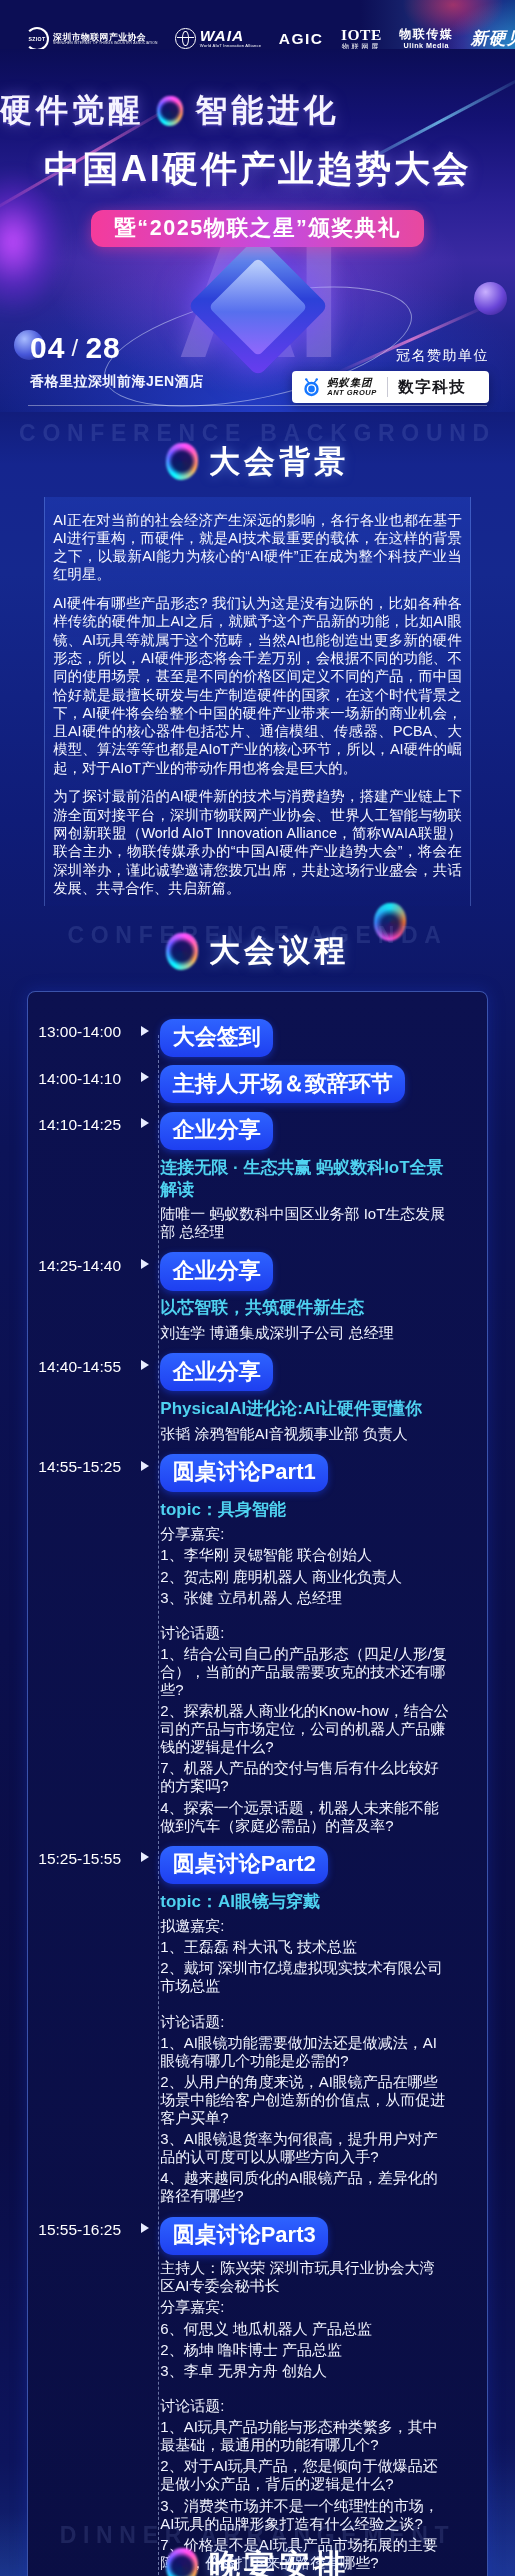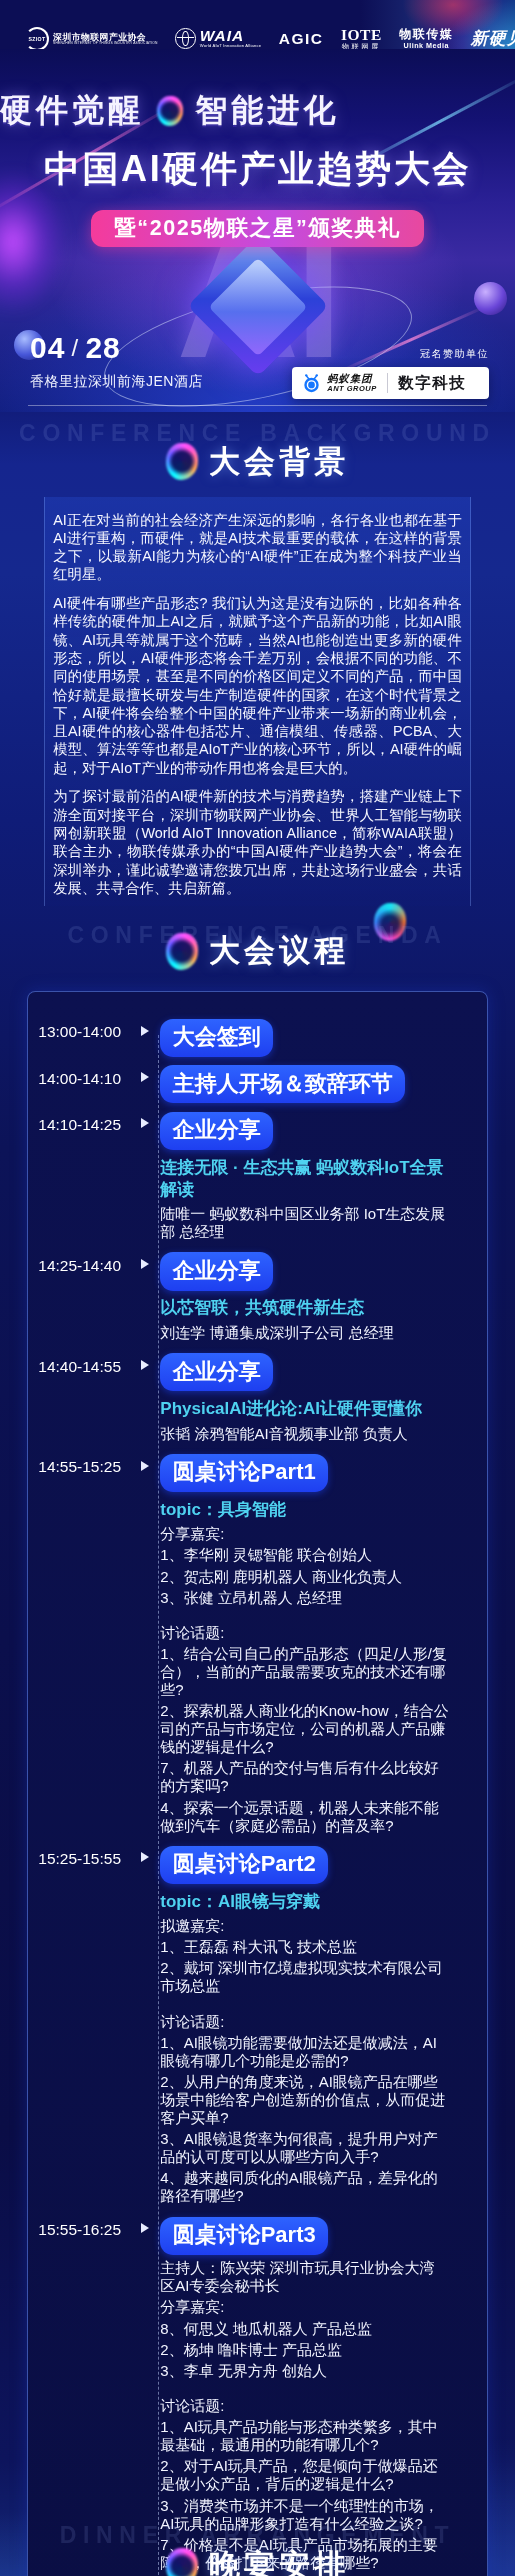--- a/index.html
+++ b/index.html
@@ -87,23 +87,23 @@
   .bubble-sm { width:26px; height:30px; }
   .title2 { text-align:center; font-size:36px; font-weight:900; letter-spacing:2.6px; margin-top:12.4px; color:#ffffff;
     text-shadow:0 1.5px 0 rgba(90,70,200,.35), 0 0 15.5px rgba(160,140,255,.6); }
   .banner { margin:15.5px auto 0; width:fit-content; padding:3.6px 23px 4.6px; border-radius:12px;
     font-size:21.6px; font-weight:bold; letter-spacing:1.5px; color:#fff;
     background:linear-gradient(90deg,#f43b9b 0%, #c44bdf 55%, #e8489f 100%);
     box-shadow:0 3.1px 13.4px rgba(255,60,160,.45); }
   .date-block { position:absolute; left:30px; top:282px; z-index:3; }
   .date { font-size:30px; font-weight:bold; letter-spacing:1px; display:flex; align-items:center; }
   .date .slash { font-size:24px; font-weight:400; margin:0 6.2px; opacity:.95; }
-  .venue { margin-top:8.2px; font-size:14px; letter-spacing:0.5px; color:#f2f4ff; }
+  .venue { margin-top:8.2px; font-size:14px; letter-spacing:0.5px; color:#f2f4ff;font-weight:bold; }
   .sponsor-block { position:absolute; right:26px; top:298px; z-index:3; }
-  .sponsor-label { text-align:right; font-size:10px; letter-spacing:1.5px; margin-bottom:6.2px; color:#fff; }
+  .sponsor-label { text-align:right; font-size:14px; letter-spacing:1.5px; margin-bottom:6.2px; color:#fff; }
   .sponsor-box { width:197px; height:32px; background:#fff; border-radius:4.1px; display:flex; align-items:center;
     padding:0 8.2px; gap:4.1px; box-shadow:0 3.1px 10.3px rgba(0,0,20,.35); }
   .ant-names { display:flex; flex-direction:column; line-height:1.1;font-style:italic; }
   .ant-names b { font-size:10.3px; color:#141414; letter-spacing:1px; }
   .ant-names small { font-size:7.5px; font-weight:bold; color:#111; letter-spacing:0.5px; }
   .vdiv { width:0.8px; height:19.6px; background:#c9c9d4; margin:0 6.2px; }
   .sponsor-div { font-size:15.5px; font-weight:600; color:#17171c; letter-spacing:1.5px; }
   .hero-hr { position:absolute; left:28px; right:28px; bottom:6.2px; height:0.5px; background:rgba(255,255,255,.38); z-index:3; }
 
   
@@ -387,21 +387,21 @@
         <div class="agenda-row">
           <div class="a-time">15:55-16:25</div>
           <div class="a-arrow">
             <span class="tri"></span>
           </div>
           <div class="a-content">
             <div class="pill">圆桌讨论Part3</div>
             <div class="details">
               <div class="detail-line">主持人：陈兴荣  深圳市玩具行业协会大湾区AI专委会秘书长</div>
               <div class="detail-line">分享嘉宾:</div>
-              <div class="detail-line">8、何思义   地瓜机器人   产品总监</div>
+              <div class="detail-line">6、何思义   地瓜机器人   产品总监</div>
               <div class="detail-line">2、杨坤   噜咔博士  产品总监</div>
               <div class="detail-line">3、李卓   无界方舟  创始人</div>
               <div class="detail-gap"></div>
               <div class="detail-line">讨论话题:</div>
               <div class="detail-line">1、AI玩具产品功能与形态种类繁多，其中最基础，最通用的功能有哪几个?</div>
               <div class="detail-line">2、对于AI玩具产品，您是倾向于做爆品还是做小众产品，背后的逻辑是什么?</div>
               <div class="detail-line">3、消费类市场并不是一个纯理性的市场，AI玩具的品牌形象打造有什么经验之谈?</div>
               <div class="detail-line">7、价格是不是AI玩具产品市场拓展的主要障碍，价格打下来的路径有哪些?</div>
             </div>
           </div>

